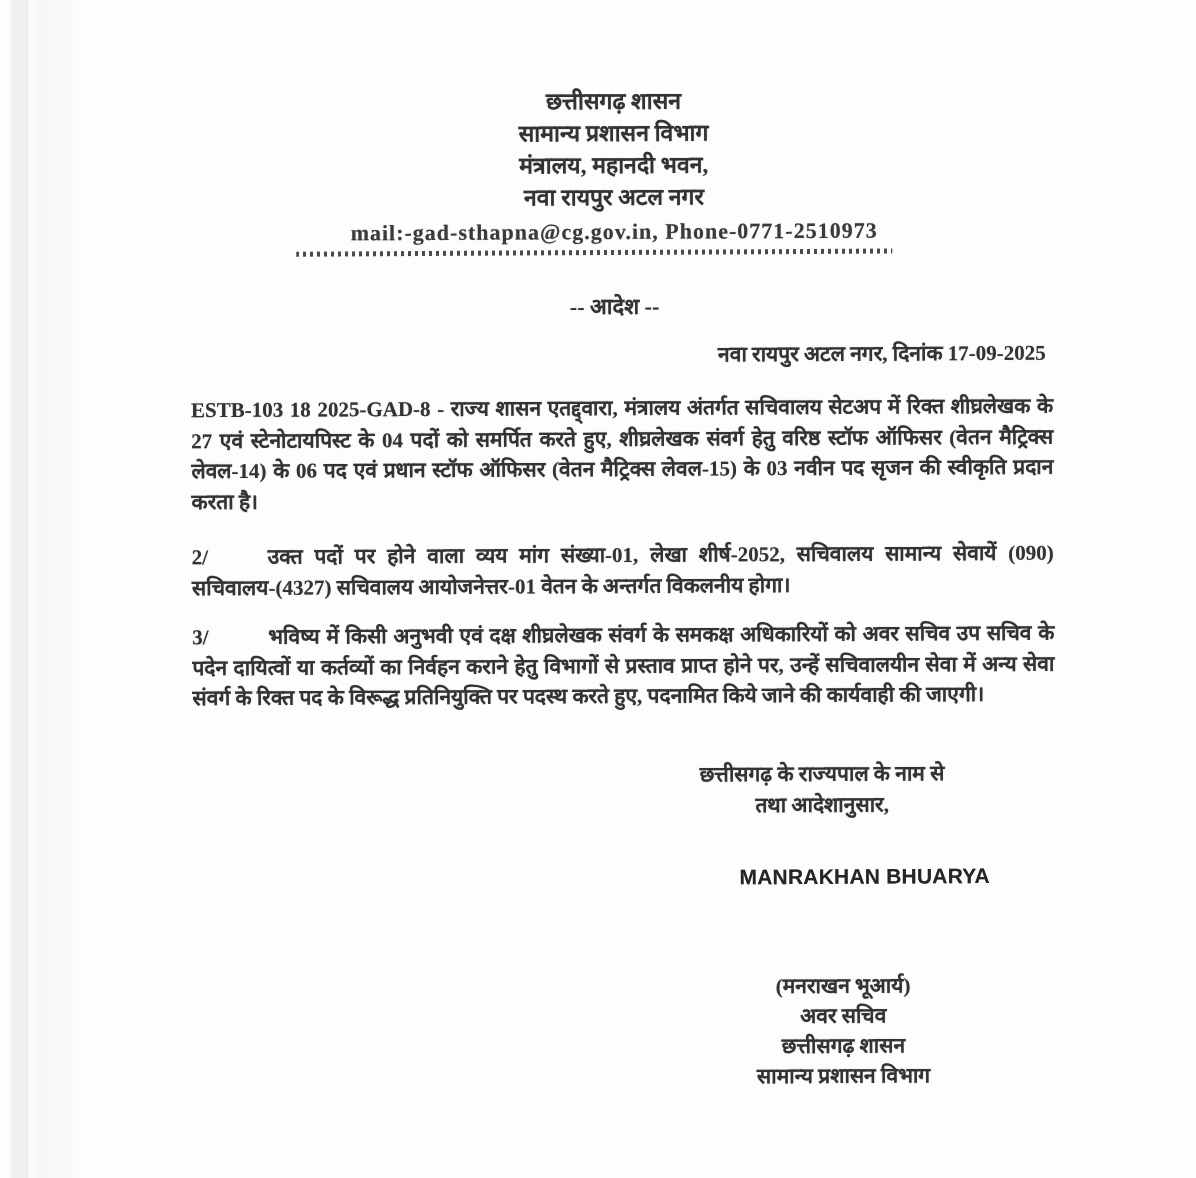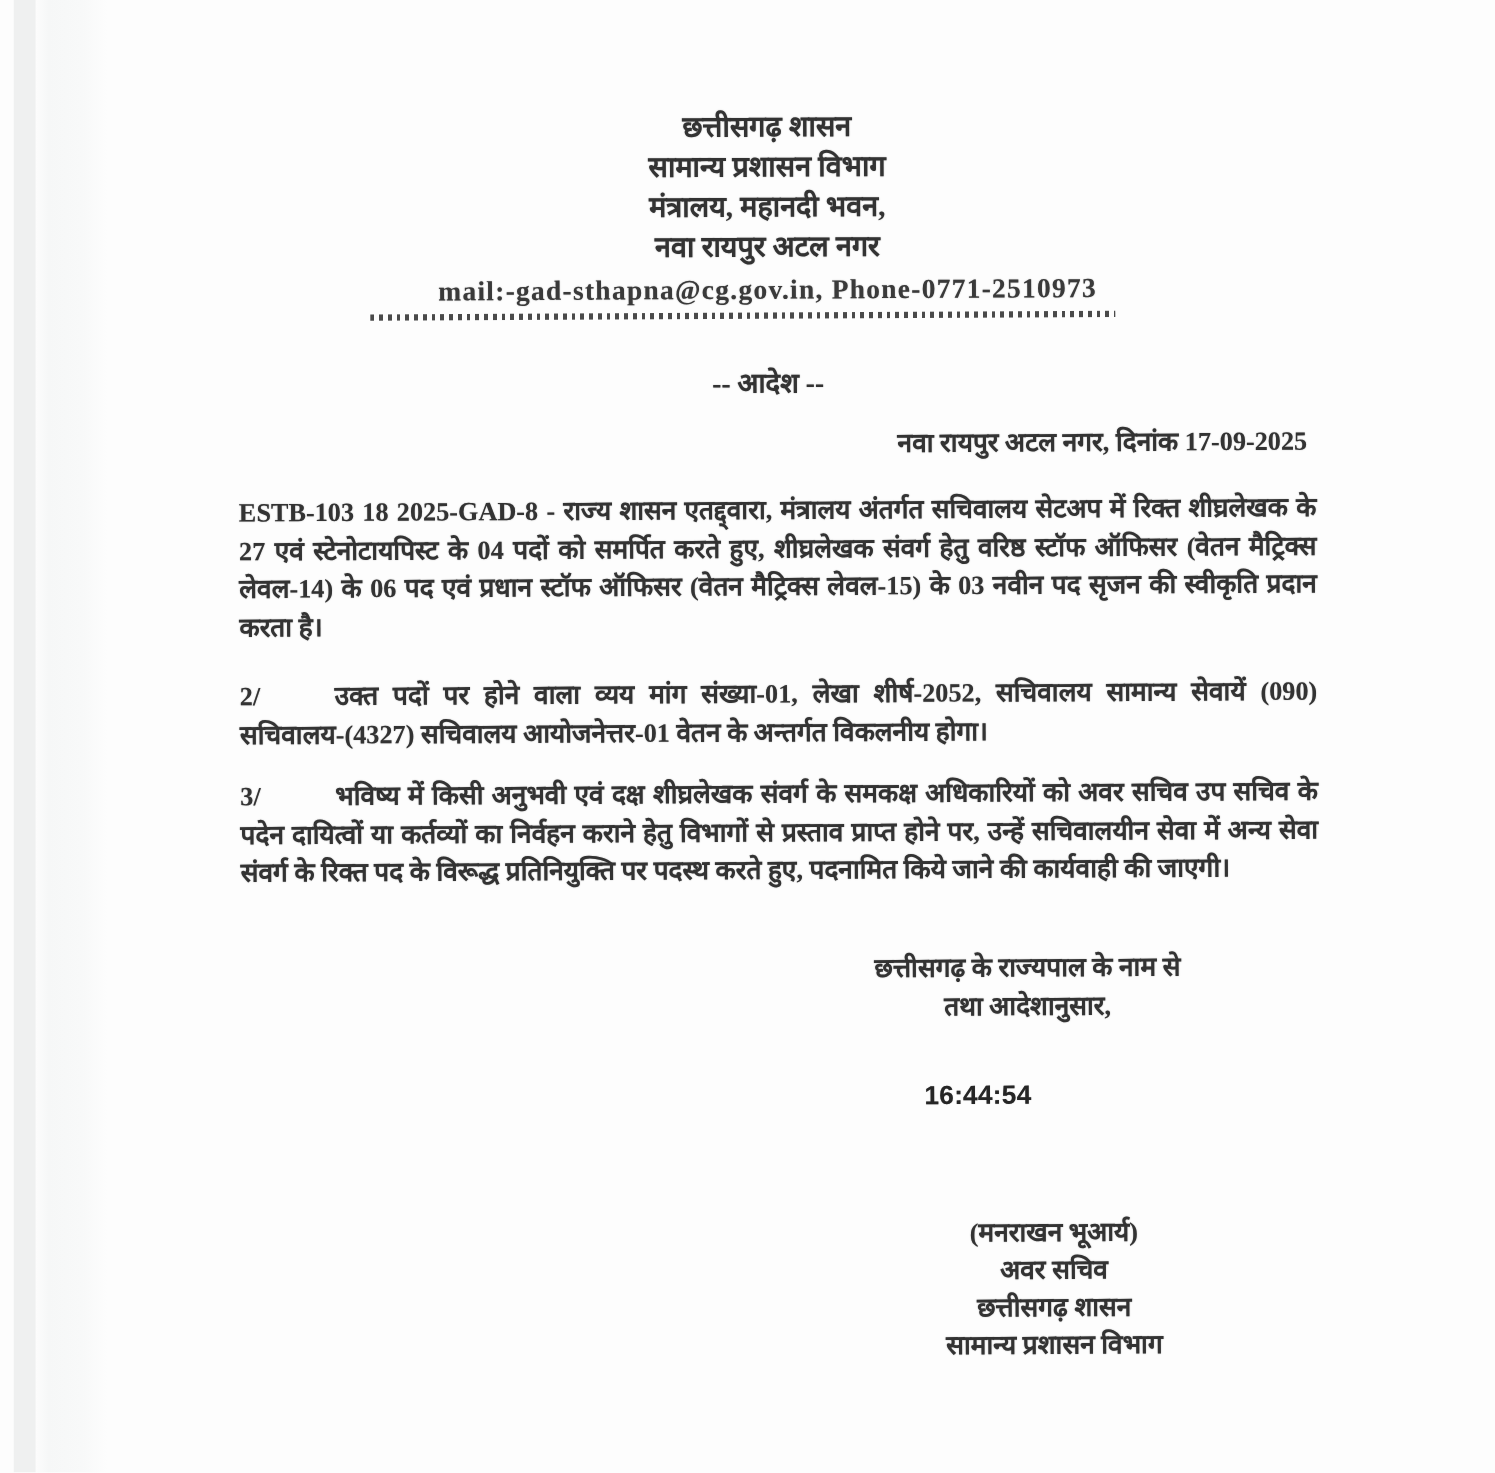--- a/index.html
+++ b/index.html
@@ -100,21 +100,21 @@
     <p class="para" style="top: 540px;"><span class="pnum">2/</span><span>उक्त पदों पर होने वाला व्यय मांग संख्या-01, लेखा शीर्ष-2052, सचिवालय सामान्य सेवायें (090) सचिवालय-(4327) सचिवालय आयोजनेत्तर-01 वेतन के अन्तर्गत विकलनीय होगा।</span></p>
 
     <p class="para" style="top: 620px;"><span class="pnum">3/</span><span>भविष्य में किसी अनुभवी एवं दक्ष शीघ्रलेखक संवर्ग के समकक्ष अधिकारियों को अवर सचिव उप सचिव के पदेन दायित्वों या कर्तव्यों का निर्वहन कराने हेतु विभागों से प्रस्ताव प्राप्त होने पर, उन्हें सचिवालयीन सेवा में अन्य सेवा संवर्ग के रिक्त पद के विरूद्ध प्रतिनियुक्ति पर पदस्थ करते हुए, पदनामित किये जाने की कार्यवाही की जाएगी।</span></p>
 
     <div class="closing-block">
       <div>छत्तीसगढ़ के राज्यपाल के नाम से</div>
       <div>तथा आदेशानुसार,</div>
     </div>
 
     <div class="digital-sig">
-      <div>16:44:54</div>
+      <div>MANRAKHAN BHUARYA</div>
     </div>
 
     <div class="sig-block">
       <div>(मनराखन भूआर्य)</div>
       <div>अवर सचिव</div>
       <div>छत्तीसगढ़ शासन</div>
       <div>सामान्य प्रशासन विभाग</div>
     </div>
 
   </div>

